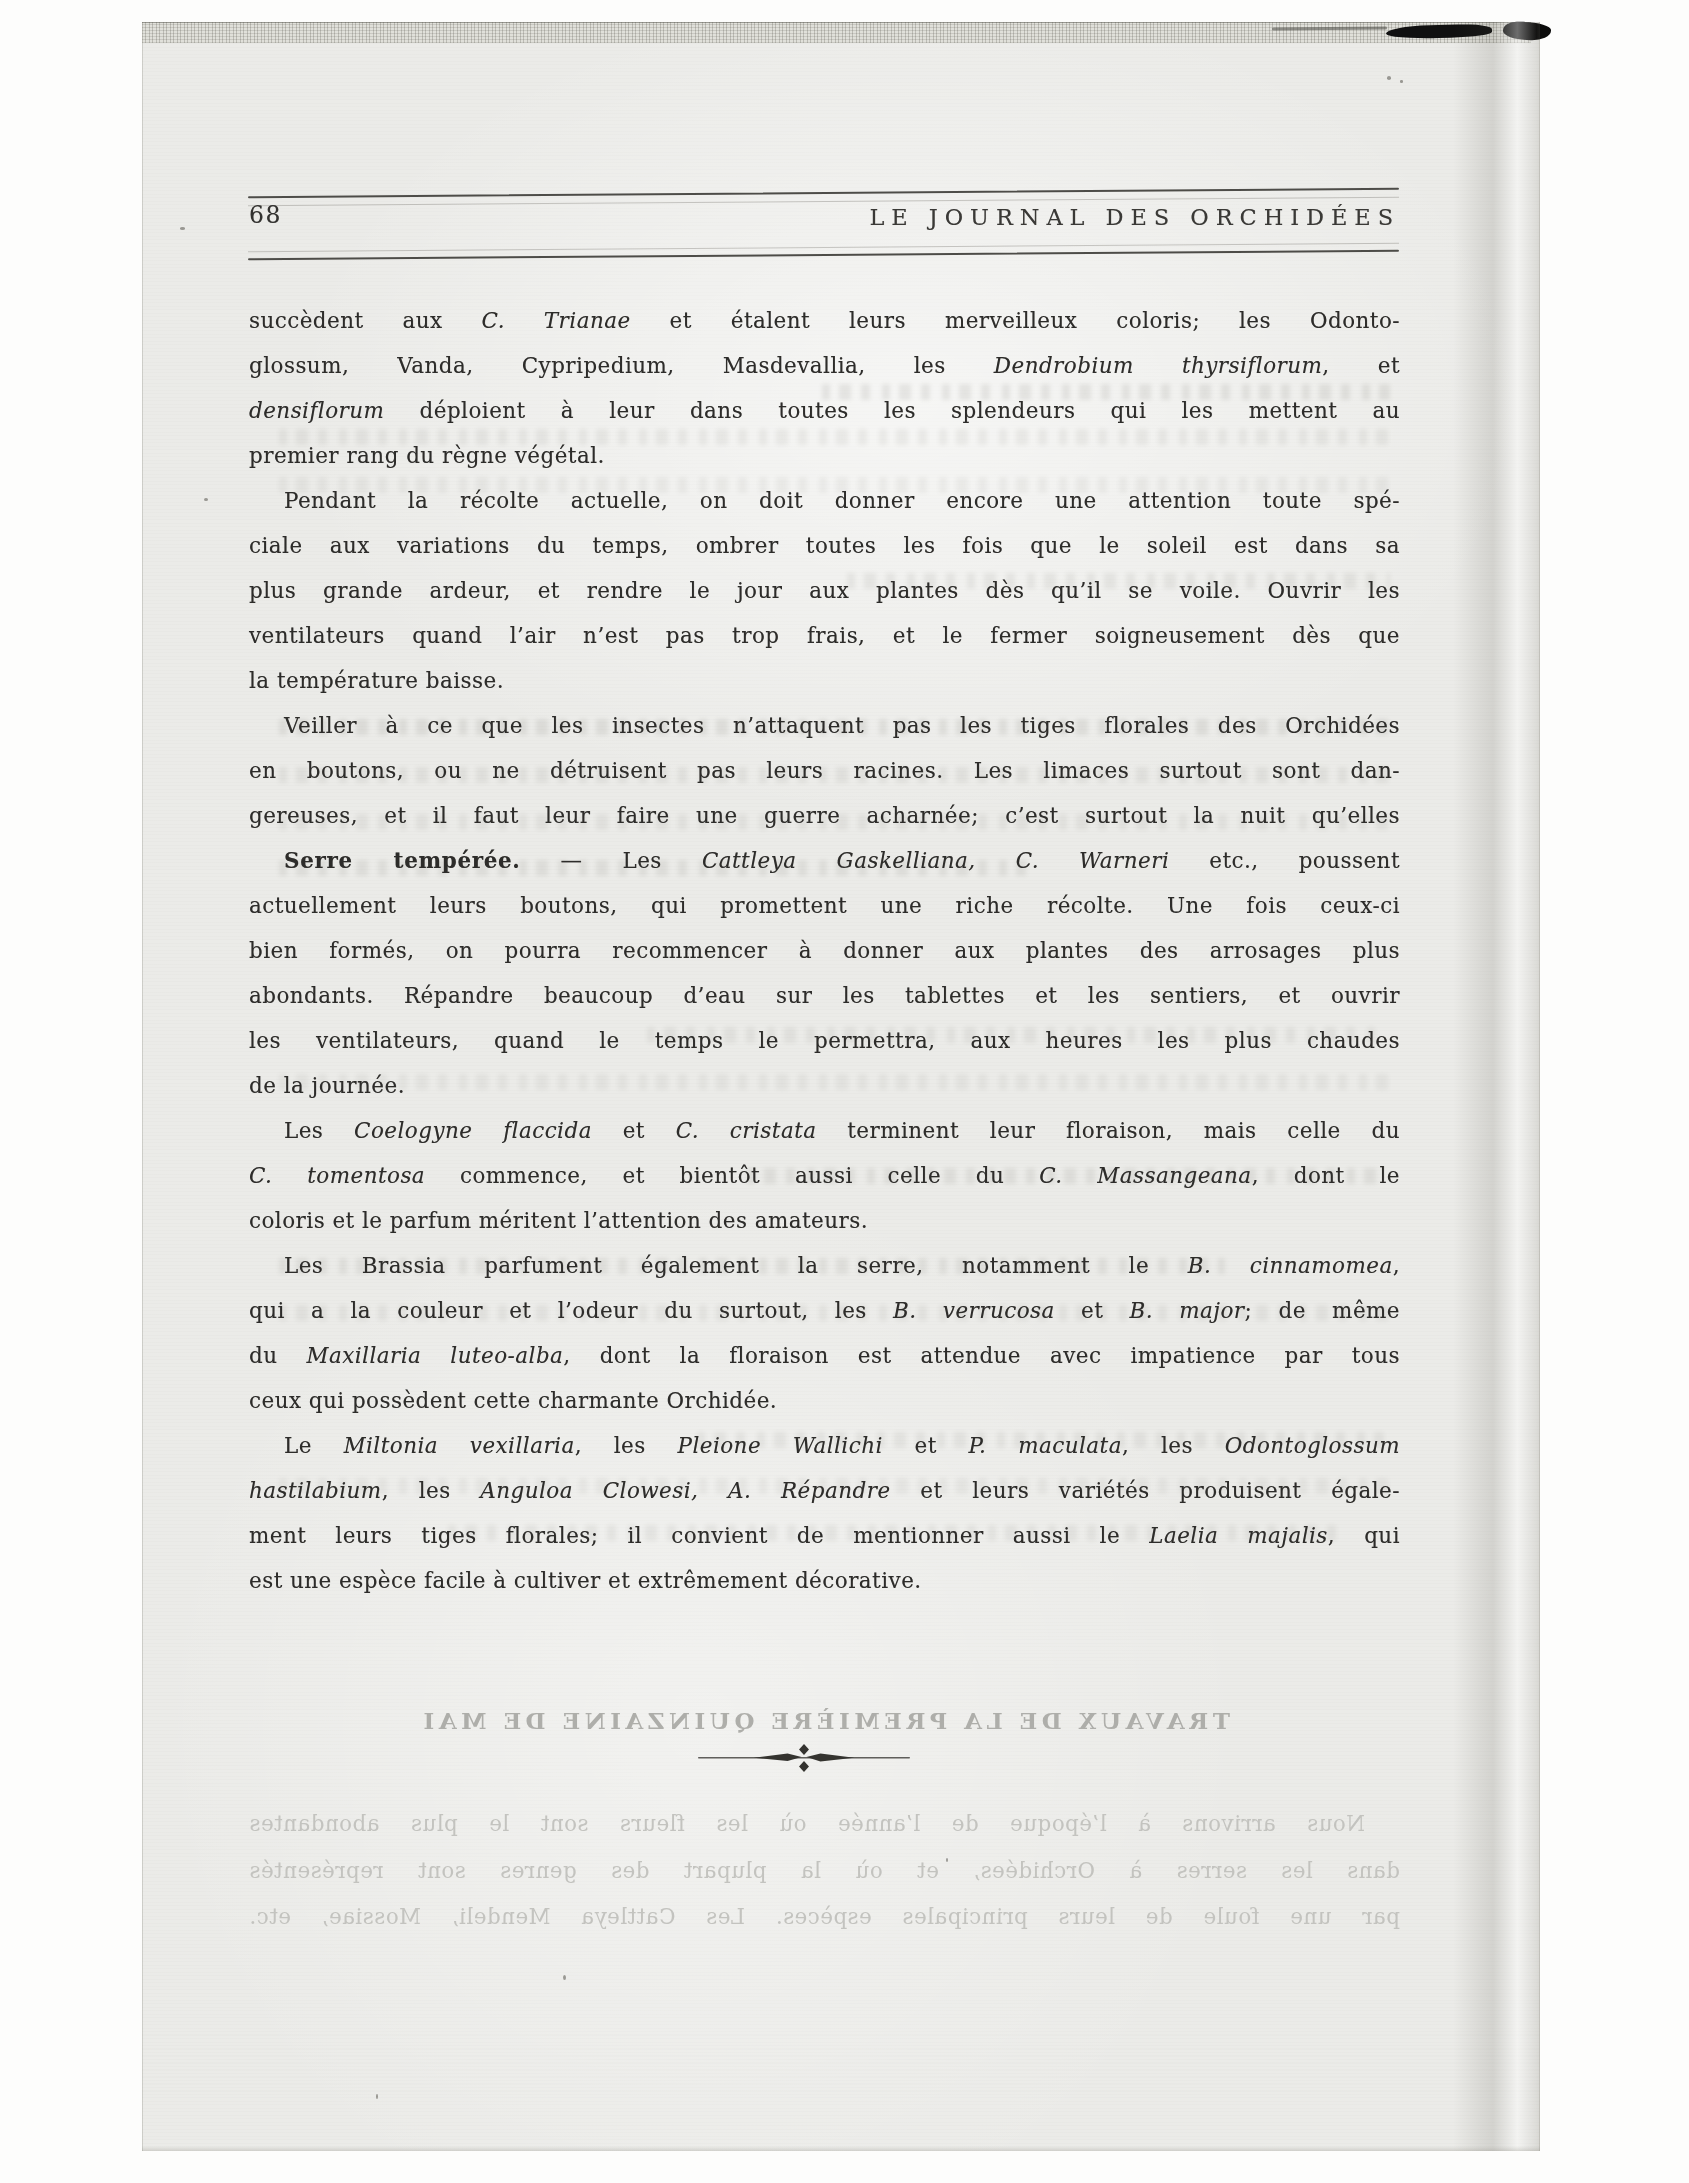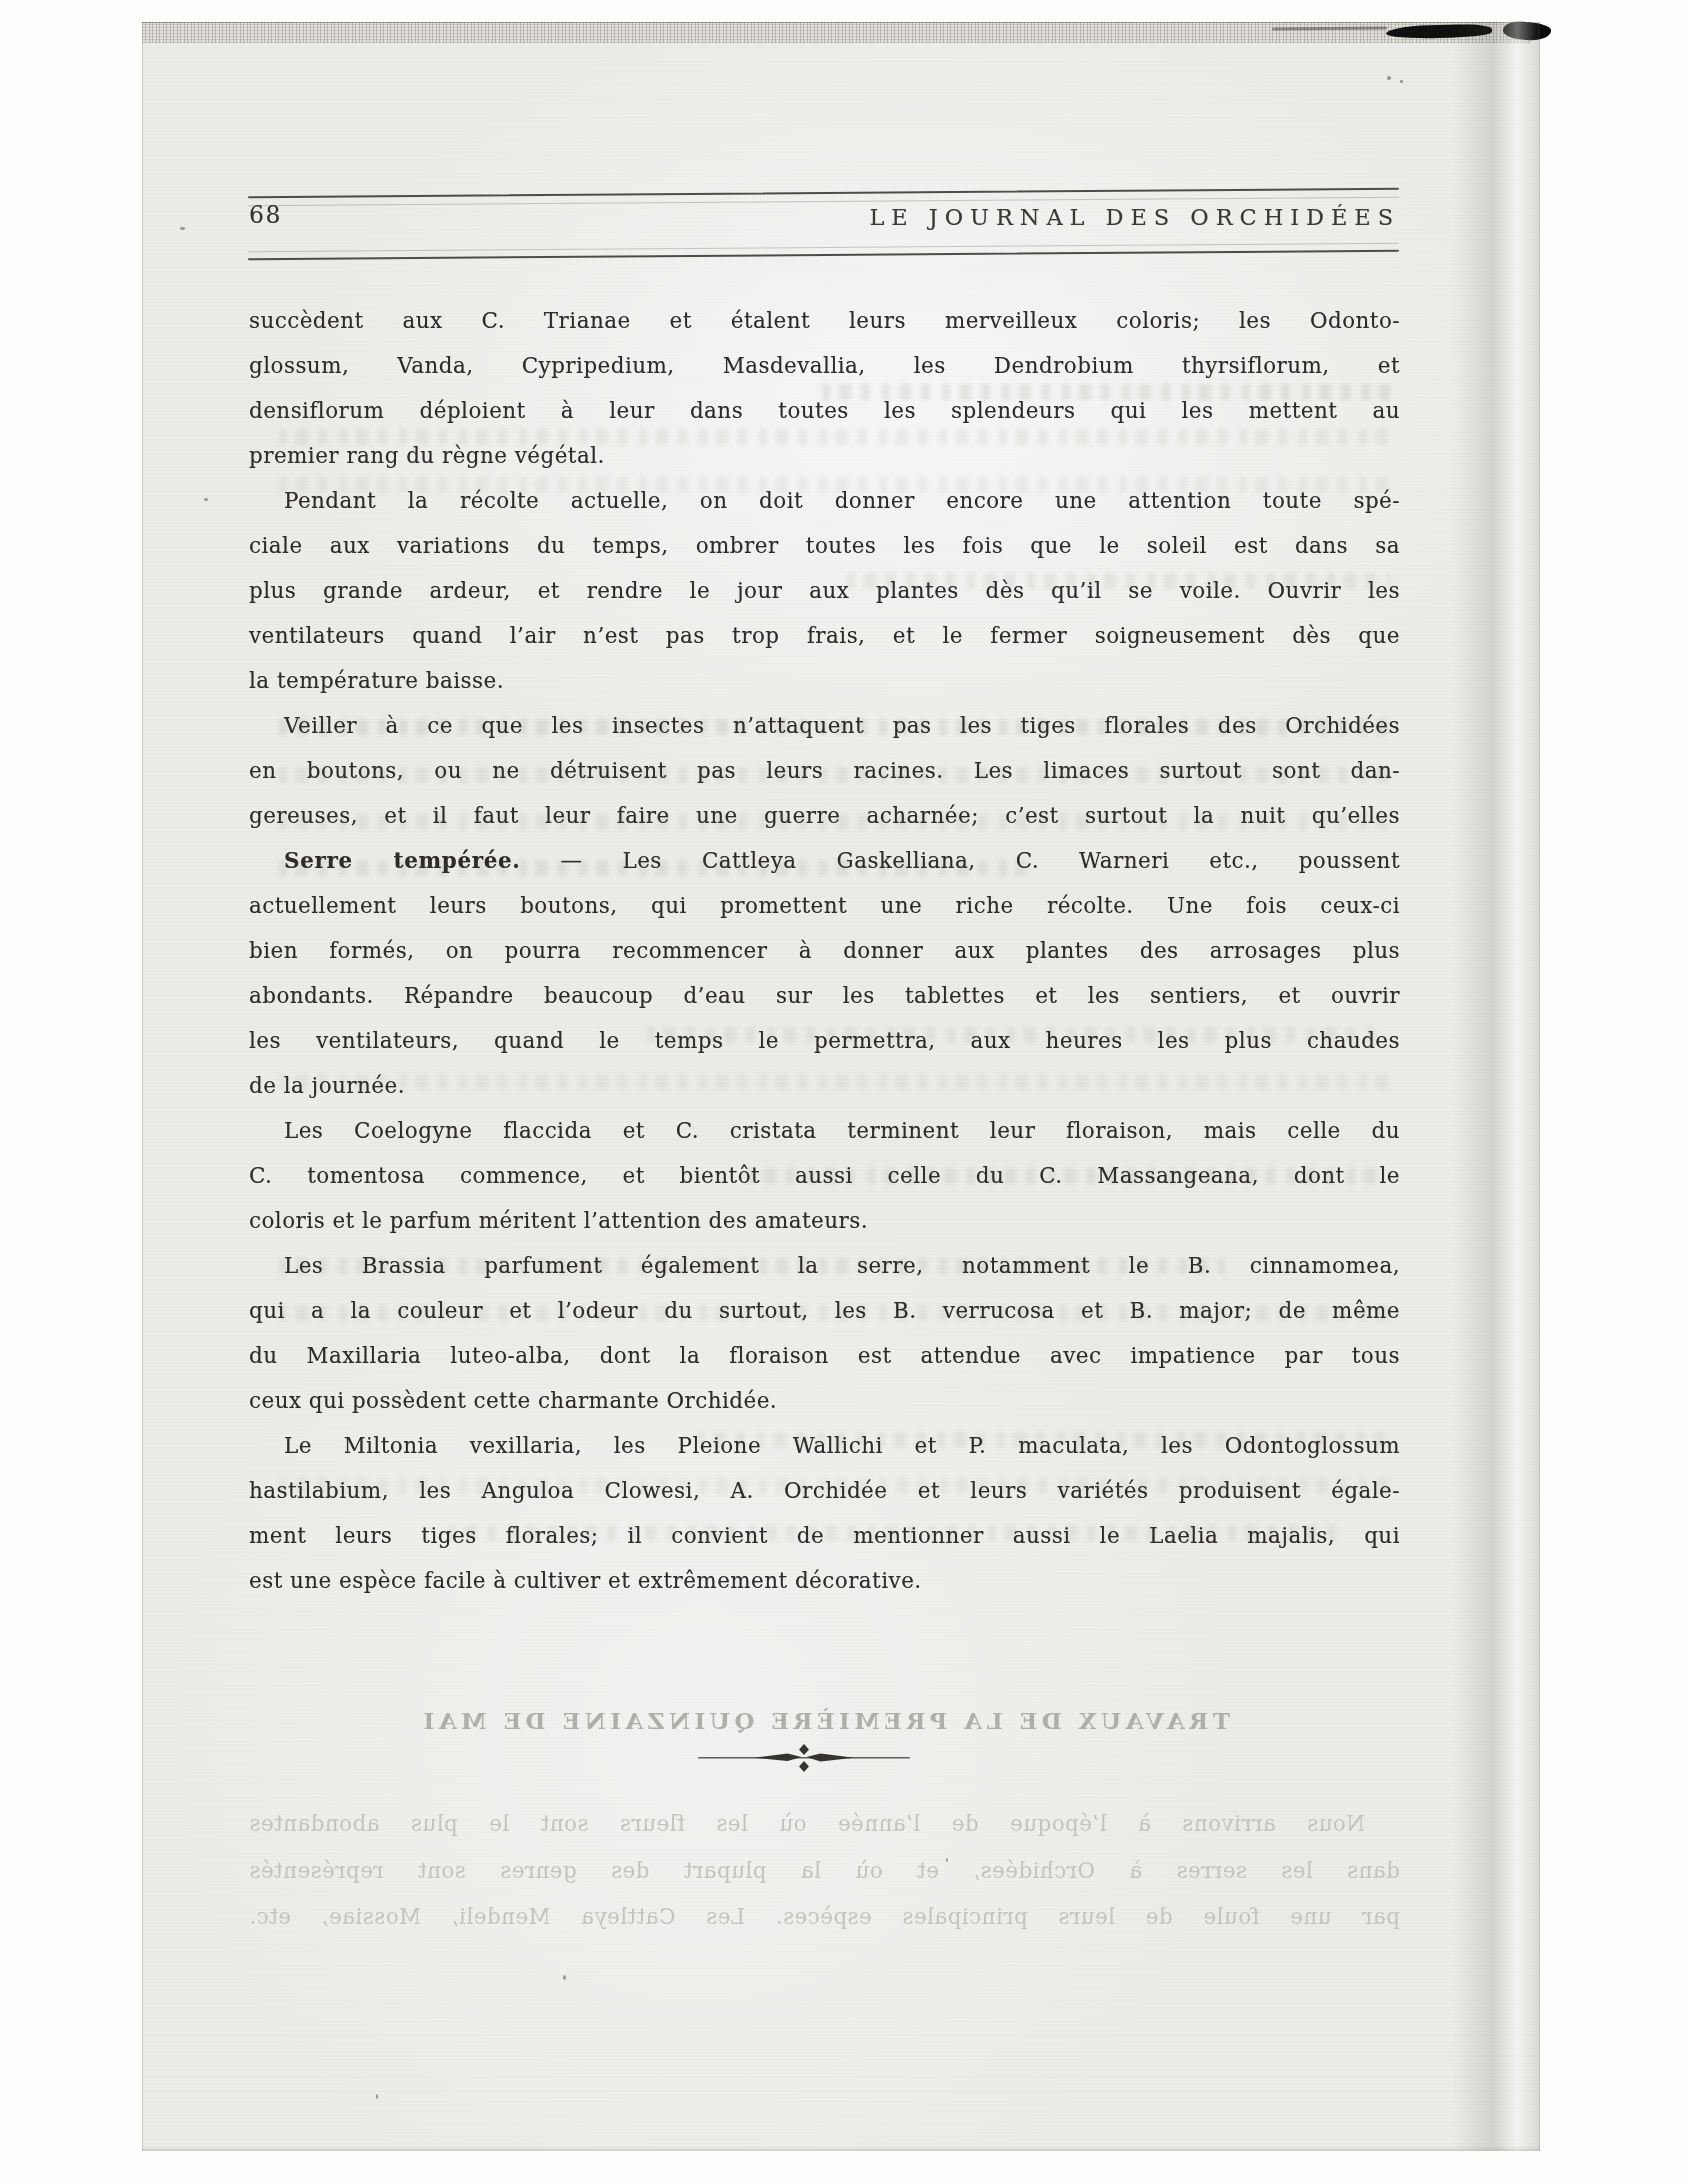--- a/index.html
+++ b/index.html
@@ -65,21 +65,21 @@
   }
   
   .article{
     position:absolute;left:249px;top:298px;width:1151px;
     font-size:21.4px;line-height:45px;color:#2d2c2a;letter-spacing:0.5px;
     text-shadow:0.2px 0.2px 0.4px rgba(45,43,40,0.38);
   }
   .line{text-align:justify;text-align-last:justify;white-space:normal;}
   .line.last{text-align-last:left;}
   .line.ind{text-indent:35px;}
-  .it{}
+  .it{font-style:italic;}
   .bd{font-weight:700;letter-spacing:0.7px;}
   
   .fleuron{position:absolute;left:695px;top:1742px;width:218px;height:33px;}
   
   .bleed-title{
     position:absolute;left:249px;top:1707px;width:1151px;text-align:center;
     transform:scaleX(-1);font-size:23px;font-weight:700;letter-spacing:4.5px;
     color:#aeaeaa;filter:blur(0.6px);
   }
   .bleed-line{
@@ -158,21 +158,21 @@
       <div class="line"><span>les ventilateurs, quand le temps le permettra, aux heures les plus chaudes</span></div>
       <div class="line last"><span>de la journée.</span></div>
       <div class="line ind"><span>Les </span><span class="it">Coelogyne flaccida</span><span> et </span><span class="it">C. cristata</span><span> terminent leur floraison, mais celle du</span></div>
       <div class="line"><span class="it">C. tomentosa</span><span> commence, et bientôt aussi celle du </span><span class="it">C. Massangeana</span><span>, dont le</span></div>
       <div class="line last"><span>coloris et le parfum méritent l’attention des amateurs.</span></div>
       <div class="line ind"><span>Les Brassia parfument également la serre, notamment le </span><span class="it">B. cinnamomea</span><span>,</span></div>
       <div class="line"><span>qui a la couleur et l’odeur du surtout, les </span><span class="it">B. verrucosa</span><span> et </span><span class="it">B. major</span><span>; de même</span></div>
       <div class="line"><span>du </span><span class="it">Maxillaria luteo-alba</span><span>, dont la floraison est attendue avec impatience par tous</span></div>
       <div class="line last"><span>ceux qui possèdent cette charmante Orchidée.</span></div>
       <div class="line ind"><span>Le </span><span class="it">Miltonia vexillaria</span><span>, les </span><span class="it">Pleione Wallichi</span><span> et </span><span class="it">P. maculata</span><span>, les </span><span class="it">Odontoglossum</span></div>
-      <div class="line"><span class="it">hastilabium</span><span>, les </span><span class="it">Anguloa Clowesi, A. Orchidée</span><span> et leurs variétés produisent égale-</span></div>
+      <div class="line"><span class="it">hastilabium</span><span>, les </span><span class="it">Anguloa Clowesi, A. Répandre</span><span> et leurs variétés produisent égale-</span></div>
       <div class="line"><span>ment leurs tiges florales; il convient de mentionner aussi le </span><span class="it">Laelia majalis</span><span>, qui</span></div>
       <div class="line last"><span>est une espèce facile à cultiver et extrêmement décorative.</span></div>
     </div>
 
   <svg class="fleuron" viewBox="0 0 438 66">
     <rect x="6" y="30" width="426" height="3" rx="1.5" fill="#3f3e3a" opacity="0.82"></rect>
     <polygon points="118,31.5 186,23 214,30 186,38" fill="#34332f"></polygon>
     <polygon points="224,30 252,23 320,31.5 252,39" fill="#34332f"></polygon>
     <polygon points="219,4 229,15 219,26 209,15" fill="#34332f"></polygon>
     <polygon points="219,38 229,49 219,60 209,49" fill="#34332f"></polygon>

